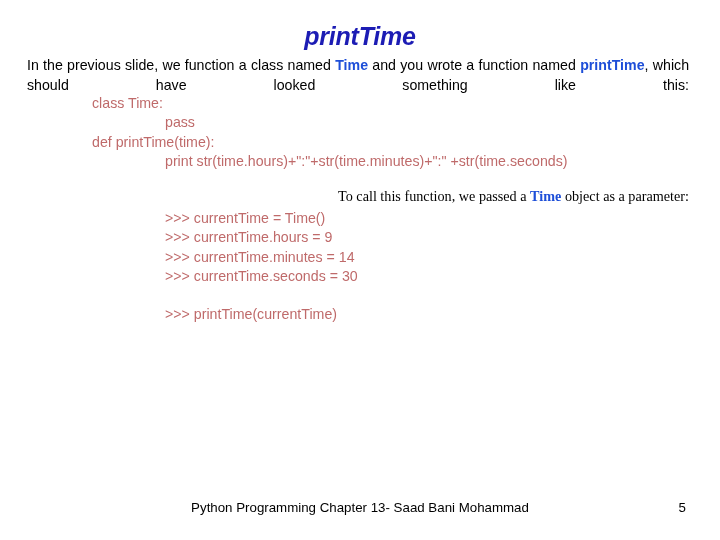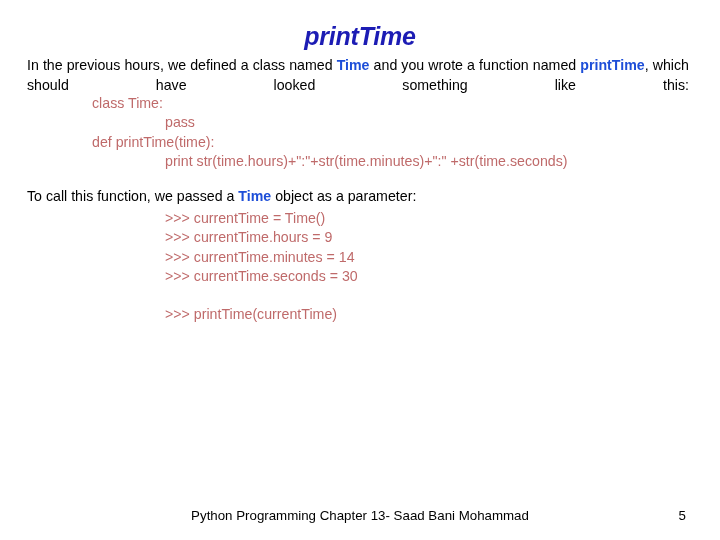--- a/index.html
+++ b/index.html
@@ -44,21 +44,22 @@
     font-size: 14.2px;
     line-height: 19.5px;
     color: #000000;
     text-align: justify;
     margin: 0;
   }
   .para.justify-all {
     text-align-last: justify;
   }
   .para.plain {
-    text-align: left;
+    text-align: right;
+    font-family: Liberation Serif, serif;
   }
 
   .kw-red {
     color: #1d4ed8;
     font-weight: bold;
   }
 
   
   .code-block {
     position: absolute;
@@ -101,21 +102,21 @@
     position: absolute;
     left: 0;
     top: 249px;
     width: 720px;
   }
 
   
   .footer {
     position: absolute;
     left: 0;
-    bottom: 4px;
+    bottom: 12px;
     width: 720px;
     height: 40px;
   }
   .footer-text {
     position: absolute;
     left: 0;
     top: 11px;
     width: 720px;
     text-align: center;
     font-size: 13.3px;
@@ -132,21 +133,21 @@
     color: #000000;
   }
 </style>
 </head>
 <body>
 
 <div class="slide-title">printTime</div>
 
 <div class="body-block">
 
-  <p class="para justify-all"><span>In the previous hours, we defined a class named </span><span class="kw-red">Time</span><span> and you wrote a function named </span><span class="kw-red">printTime</span><span>, which should have looked something like this:</span></p>
+  <p class="para justify-all"><span>In the previous slide, we function a class named </span><span class="kw-red">Time</span><span> and you wrote a function named </span><span class="kw-red">printTime</span><span>, which should have looked something like this:</span></p>
 
   <div class="code-block">
     <div class="code-line ind-1">class Time:</div>
     <div class="code-line ind-2">pass</div>
     <div class="code-line ind-1">def printTime(time):</div>
     <div class="code-line ind-2">print str(time.hours)+":"+str(time.minutes)+":" +str(time.seconds)</div>
   </div>
 
   <div class="para-2">
     <p class="para plain"><span>To call this function, we passed a </span><span class="kw-red">Time</span><span> object as a parameter:</span></p>

